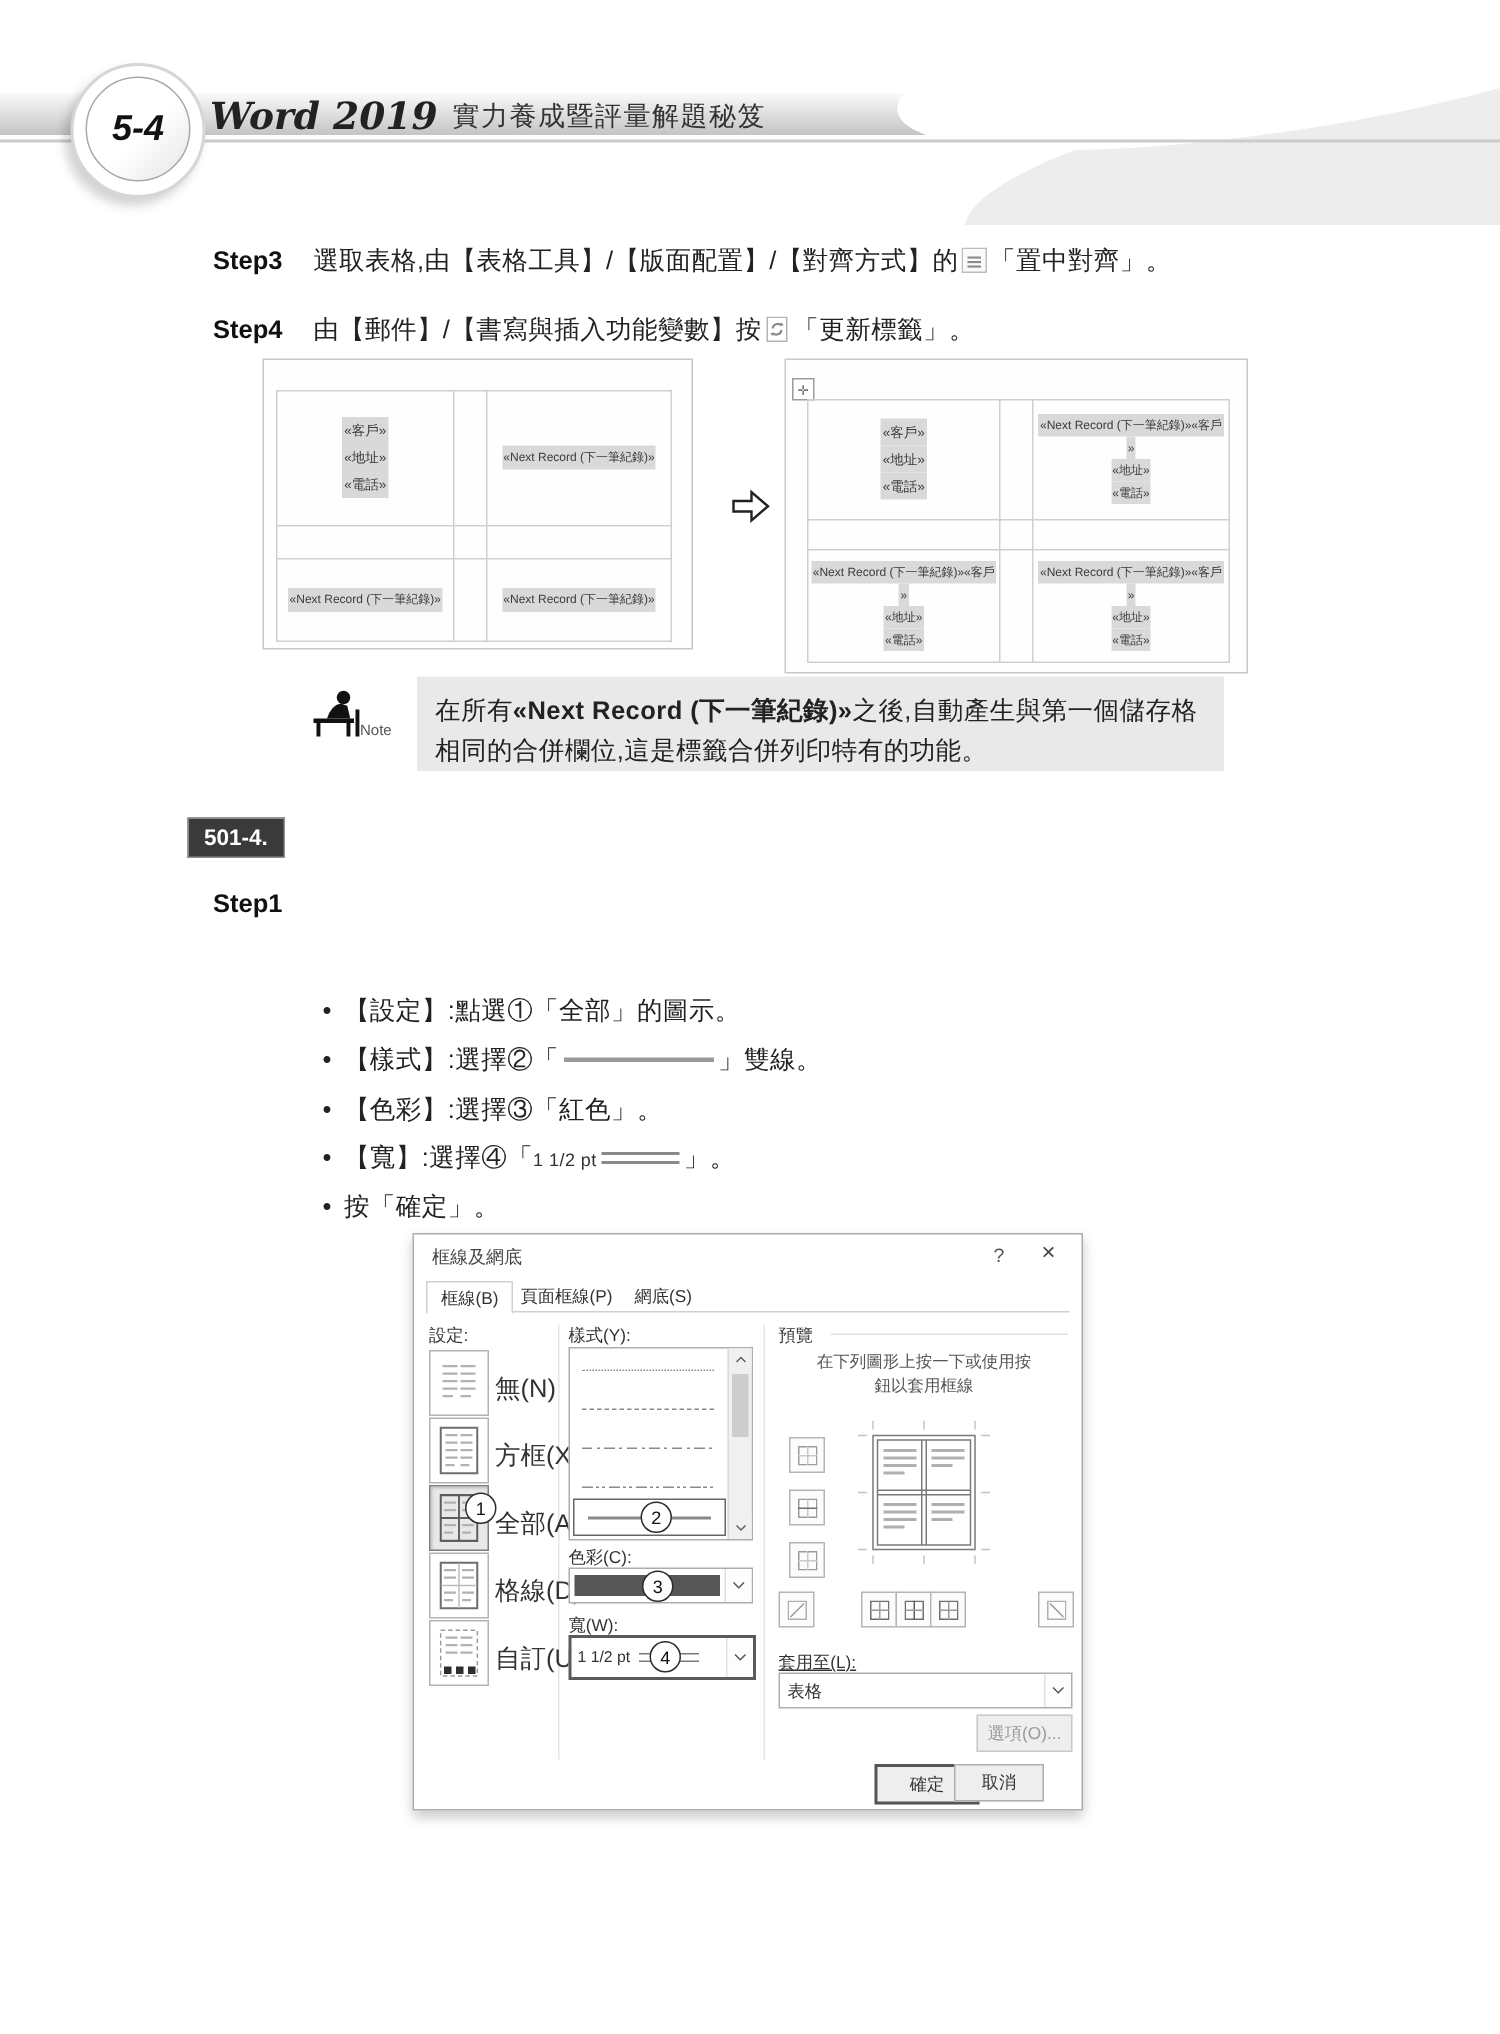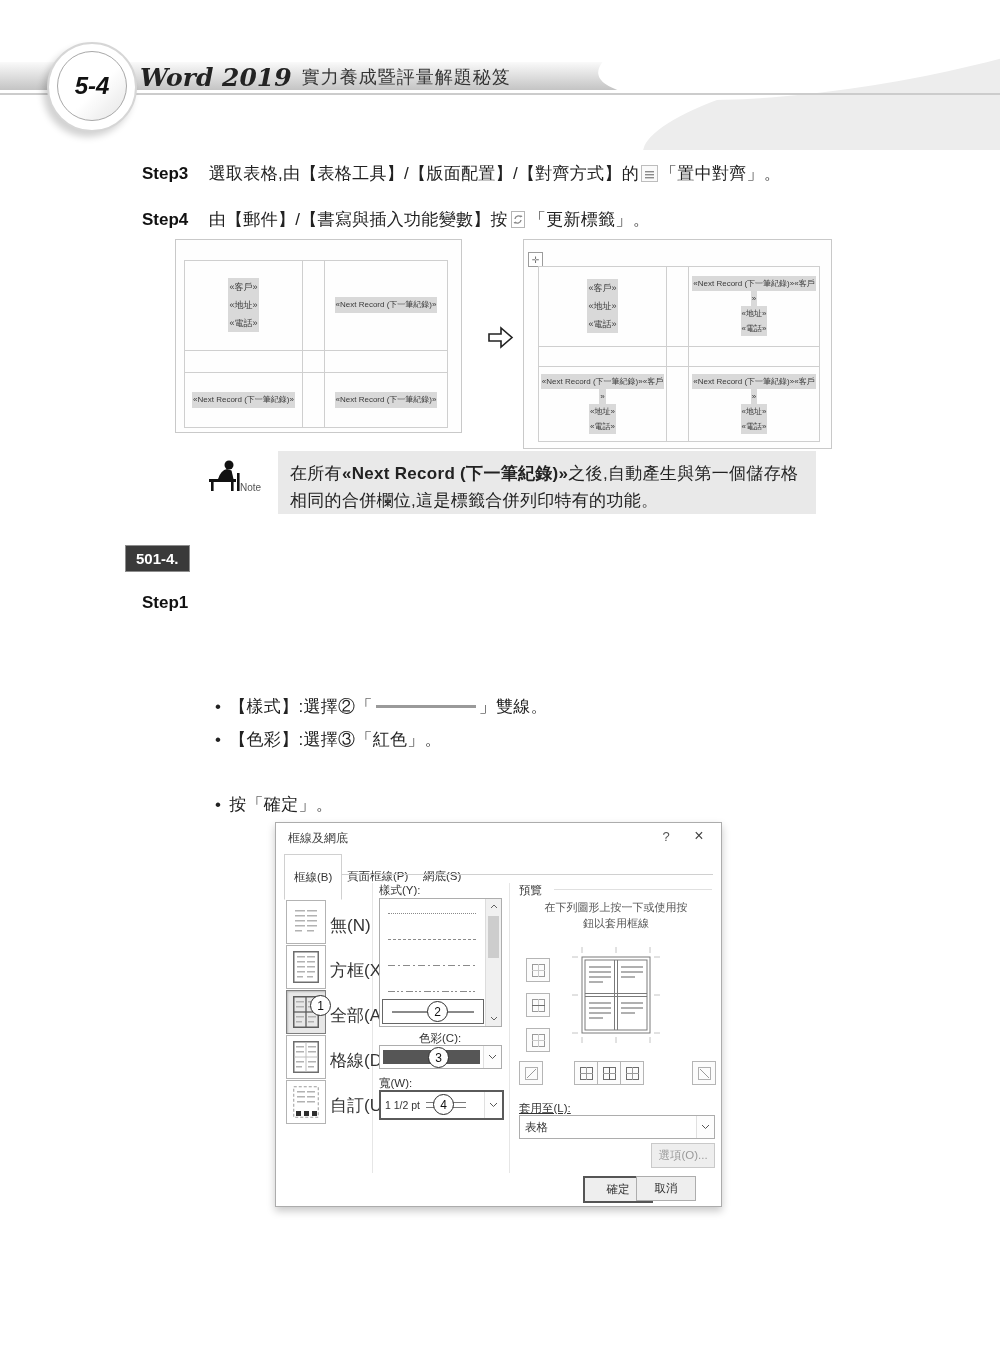--- a/index.html
+++ b/index.html
@@ -59,21 +59,21 @@
         border-bottom:2px solid #8a8a8a;vertical-align:middle;margin:0 3px 2px;}
   .pt-label{font-size:12px;color:#333;}
 
   
   .dlg{position:absolute;left:275px;top:822px;width:445px;height:383px;background:#fff;
         border:1px solid #acacac;box-shadow:0 4px 8px rgba(0,0,0,.22);font-size:11.5px;color:#333;}
   .dlg-title{position:absolute;left:12px;top:7px;font-size:12px;color:#444;}
   .dlg-help{position:absolute;right:46px;top:6px;font-size:13px;color:#555;width:18px;text-align:center;}
   .dlg-close{position:absolute;right:12px;top:4px;font-size:16px;color:#444;width:20px;text-align:center;}
   .tabline{position:absolute;left:8px;top:51px;width:429px;height:1px;background:#d0d0d0;}
-  .tab{position:absolute;top:31px;height:20px;padding:12px 9px;display:flex;align-items:center;font-size:11.5px;}
+  .tab{position:absolute;top:31px;height:20px;padding:0 9px;display:flex;align-items:center;font-size:11.5px;}
   .tab.active{background:#fff;border:1px solid #d0d0d0;border-bottom:1px solid #fff;z-index:2;}
   .vsep{position:absolute;width:1px;background:#e6e6e6;}
   .grp-label{position:absolute;font-size:11.5px;color:#333;}
   .opt-btn{position:absolute;width:38px;height:42px;border:1px solid #b3b3b3;background:#fff;
         display:flex;align-items:center;justify-content:center;}
   .opt-btn.sel{border:1px solid #7e7e7e;background:#e8e8e8;box-shadow:inset 1px 1px 2px rgba(0,0,0,.2);}
   .opt-label{position:absolute;font-size:17px;color:#333;}
   .lstbox{position:absolute;left:103px;top:75px;width:121px;height:127px;border:1px solid #adadad;background:#fff;}
   .lst-item{position:absolute;left:8px;width:88px;height:1px;}
   .sb{position:absolute;right:0;top:0;width:15px;height:100%;background:#f0f0f0;border-left:1px solid #dcdcdc;}
@@ -218,22 +218,24 @@
     <span class="note-label">Note</span>
   </div>
   <div class="note-box"><span>在所有</span><span class="note-code">«Next Record (下一筆紀錄)»</span><span>之後,自動產生與第一個儲存格相同的合併欄位,這是標籤合併列印特有的功能。</span></div>
 
   <div class="sec-badge">501-4.</div>
 
   <div class="abs" style="left:142px;top:593px;">
     <span class="step-label">Step1</span>
   </div>
 
+  <div class="bullet" style="top:662px;">【設定】:點選①「全部」的圖示。</div>
   <div class="bullet" style="top:695px;"><span>【樣式】:選擇②「</span><span class="sample-solid"></span><span>」雙線。</span></div>
   <div class="bullet" style="top:728px;">【色彩】:選擇③「紅色」。</div>
+  <div class="bullet" style="top:760px;"><span>【寬】:選擇④「</span><span class="pt-label">1 1/2 pt</span><span class="sample-double"></span><span>」。</span></div>
   <div class="bullet" style="top:793px;">按「確定」。</div>
 
   <div class="dlg">
     <div class="dlg-title">框線及網底</div>
     <div class="dlg-help">?</div>
     <div class="dlg-close">×</div>
 
     <div class="tab active" style="left:8px;">框線(B)</div>
     <div class="tab" style="left:62px;">頁面框線(P)</div>
     <div class="tab" style="left:138px;">網底(S)</div>
@@ -356,21 +358,21 @@
         <div class="sb-thumb"></div>
         <div class="sb-btn" style="bottom:0;">
             <svg width="8" height="5">
               <path d="M1 1 L4 4 L7 1" fill="none" stroke="#606060"></path>
             </svg>
           </div>
       </div>
       <div class="callout" style="left:47px;top:102px;">2</div>
     </div>
 
-    <div class="grp-label" style="left:103px;top:208px;margin-left:40px;">色彩(C):</div>
+    <div class="grp-label" style="left:103px;top:208px;">色彩(C):</div>
     <div class="dd" style="left:103px;top:222px;width:121px;height:22px;">
       <div style="flex: 1 1 0%; height: 14px; margin: 0px 3px; background: rgb(86, 86, 86);"></div>
       <div class="dd-arrow">
           <svg width="9" height="6">
             <path d="M1 1 L4.5 4.5 L8 1" fill="none" stroke="#555"></path>
           </svg>
         </div>
       <div class="callout" style="left:48px;top:1px;">3</div>
     </div>
 

